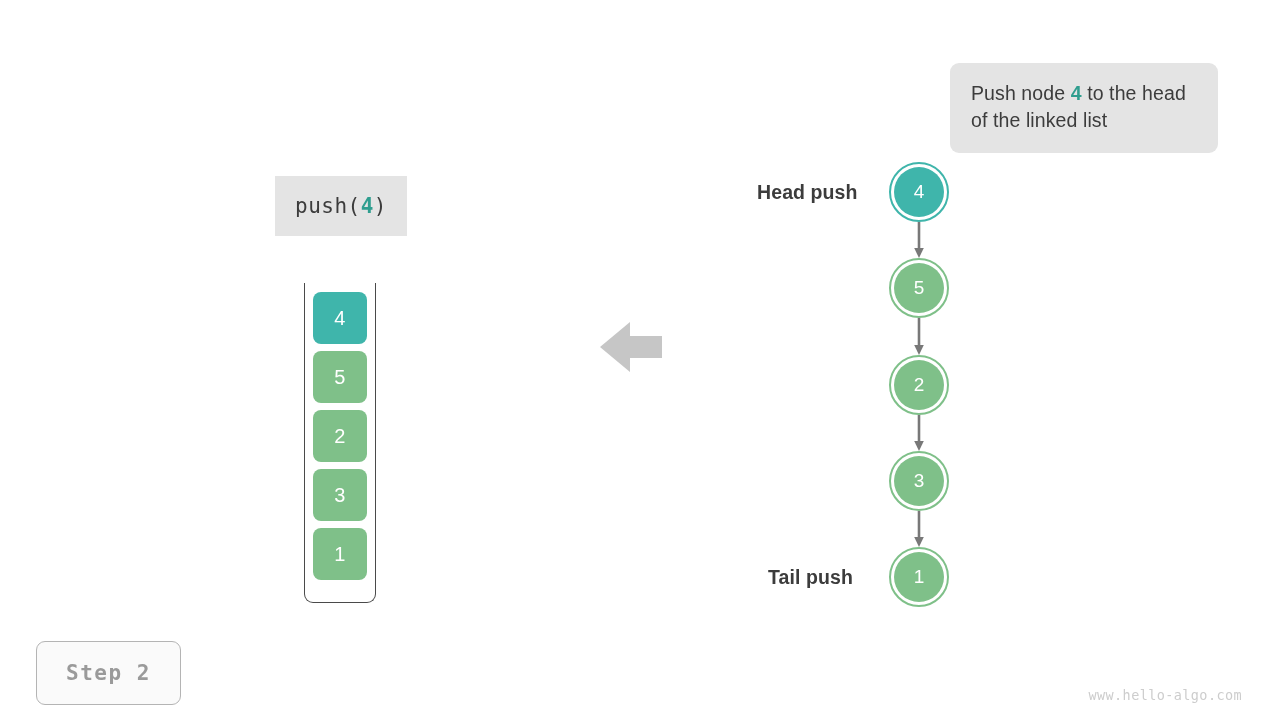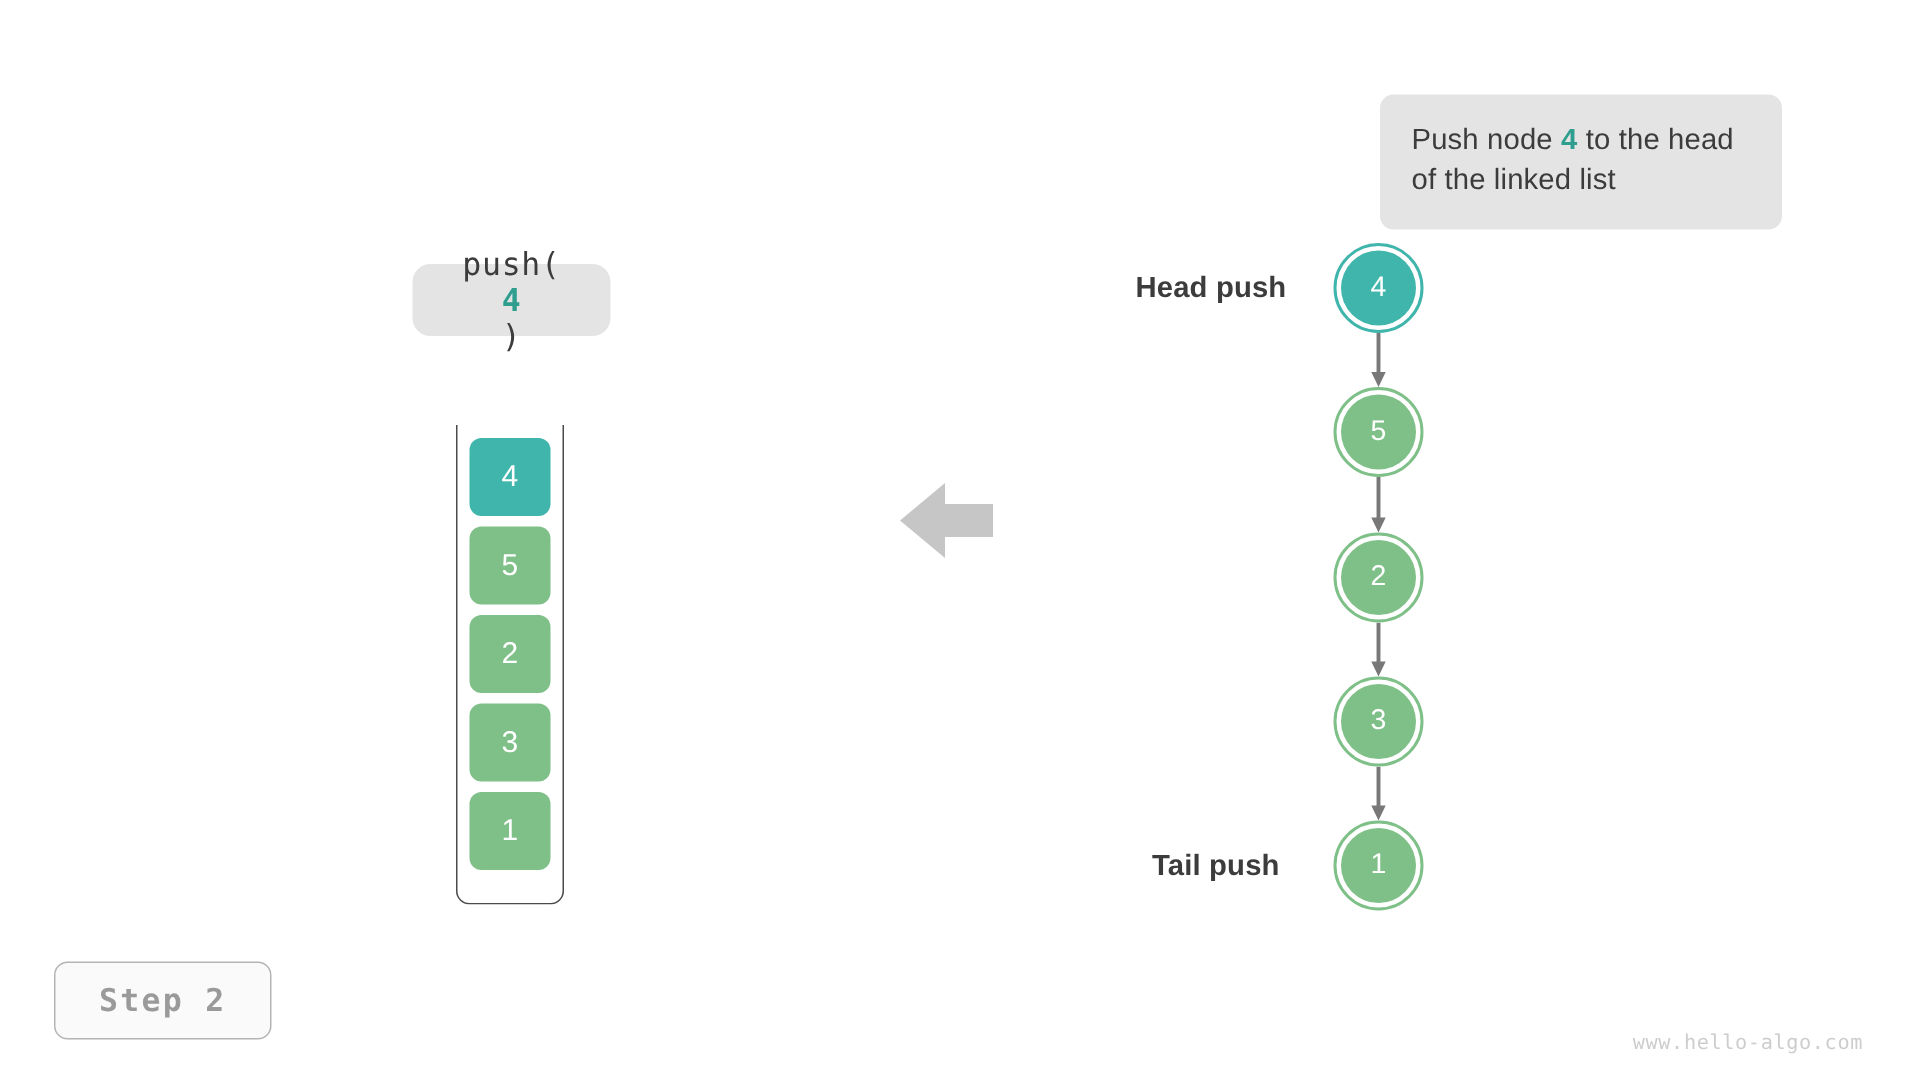--- a/index.html
+++ b/index.html
@@ -15,21 +15,21 @@
   }
   #canvas {
     position: relative;
     width: 1280px;
     height: 720px;
   }
 
   
   .callout {
     position: absolute;
-    left: 920px;
+    left: 950px;
     top: 63px;
     width: 268px;
     box-sizing: border-box;
     padding: 17px 20px 19px 21px;
     background: #e4e4e4;
     border-radius: 9px;
     color: #3c3c3c;
     font-size: 19.5px;
     line-height: 27px;
     letter-spacing: 0.1px;
@@ -38,32 +38,31 @@
     color: #2f9e8f;
     font-weight: bold;
   }
 
   
   .op-label {
     position: absolute;
     left: 275px;
     top: 176px;
     width: 132px;
-    height: 48px;
+    height: 60px;
     box-sizing: border-box;
     background: #e4e4e4;
-    border-radius: 12px;
+    border-radius: 0;
     display: flex;
     align-items: center;
     justify-content: center;
     font-family: "DejaVu Sans Mono", "Liberation Mono", monospace;
     font-size: 21px;
     color: #3c3c3c;
     letter-spacing: 0.5px;
-    flex-direction: column;
   }
   .op-label .hl {
     color: #2f9e8f;
     font-weight: bold;
   }
 
   
   .stack-container {
     position: absolute;
     left: 304px;
@@ -146,21 +145,21 @@
     white-space: nowrap;
     letter-spacing: 0.1px;
   }
 
   
   .step-badge {
     position: absolute;
     left: 36px;
     top: 641px;
     width: 145px;
-    height: 52px;
+    height: 64px;
     box-sizing: border-box;
     border: 1.4px solid #b4b4b4;
     border-radius: 9px;
     background: #fafafa;
     display: flex;
     align-items: center;
     justify-content: center;
     font-family: "DejaVu Sans Mono", "Liberation Mono", monospace;
     font-size: 21px;
     font-weight: bold;

